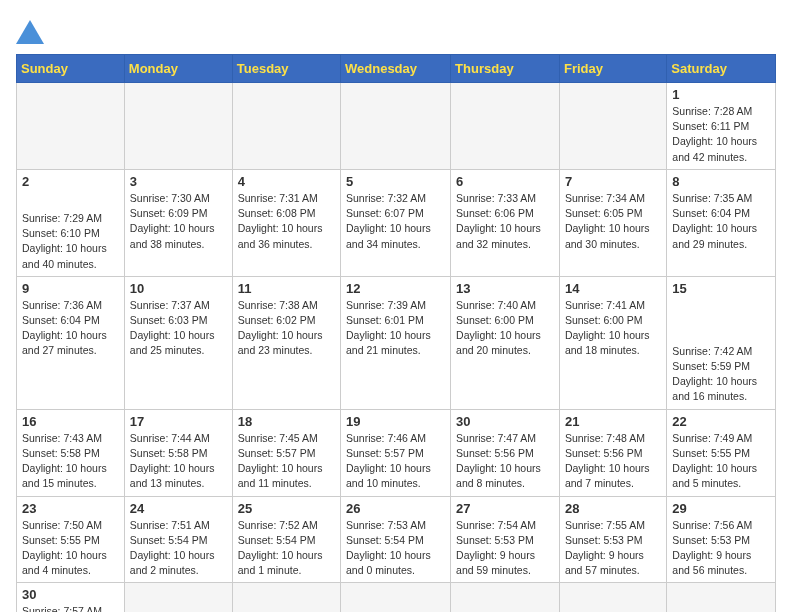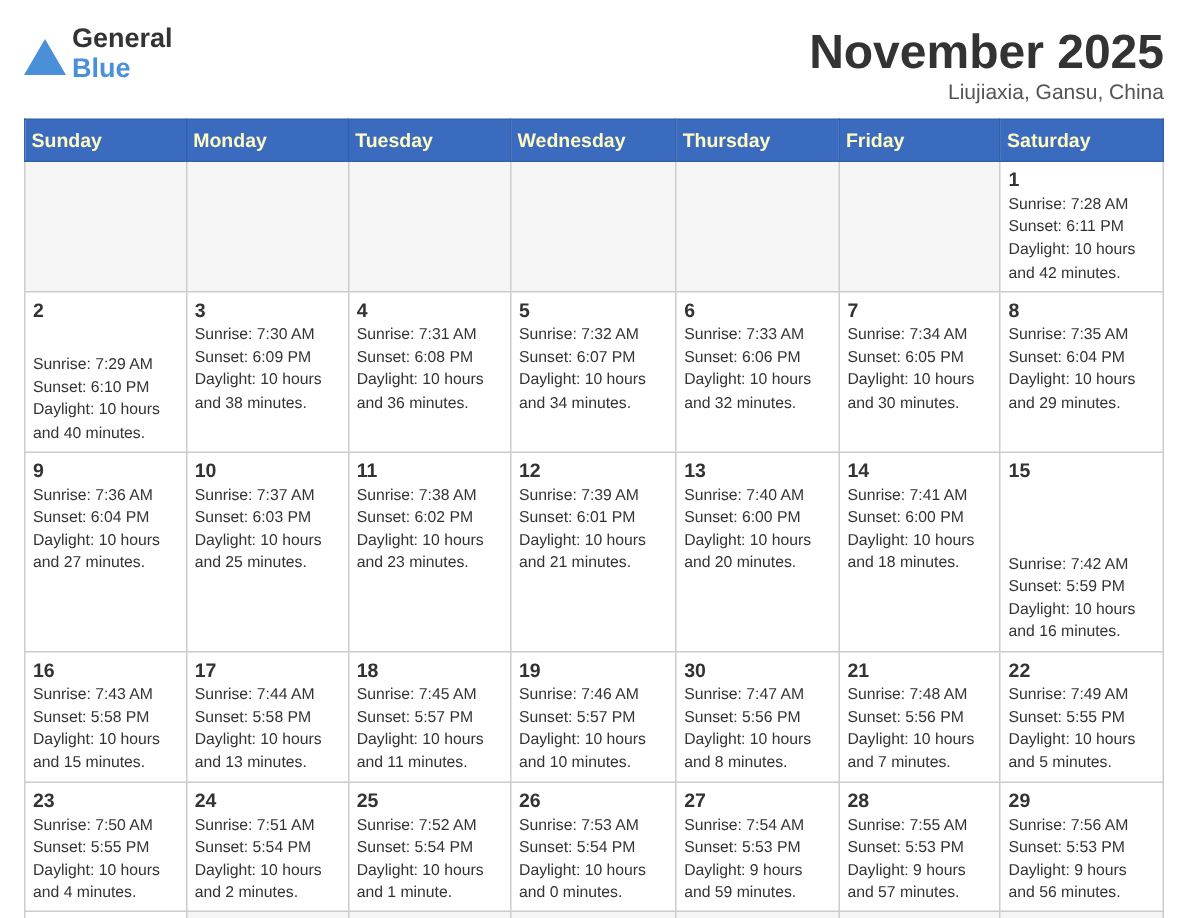--- a/index.html
+++ b/index.html
@@ -50,21 +50,21 @@
       font-size: 14px;
       color: #555;
     }
     .calendar {
       width: 100%;
       border-collapse: collapse;
       border: 1px solid #ccc;
     }
     .calendar th {
       background-color: #3a6bbf;
-      color: #fef9c3;
+      color: #fde047;
       font-size: 13px;
       padding: 6px 4px;
       text-align: left;
       border: 1px solid #3060b0;
       font-weight: bold;
     }
     .calendar td {
       border: 1px solid #ccc;
       vertical-align: top;
       padding: 4px 5px;
@@ -90,27 +90,20 @@
     .last-row td {
       border-bottom: 1px solid #ccc;
     }
   </style>
 </head>
 <body>
 
 <div class="header">
   <div class="logo">
     <div class="logo-triangle"></div>
-    <div class="logo-text">
-      General<br><span>Blue</span>
-    </div>
-  </div>
-  <div class="title-block">
-    <div class="month-title">November 2025</div>
-    <div class="location">Liujiaxia, Gansu, China</div>
   </div>
 </div>
 
 <table class="calendar">
   <thead>
     <tr>
     <th>Sunday</th>
         <th>Monday</th>
         <th>Tuesday</th>
         <th>Wednesday</th>

